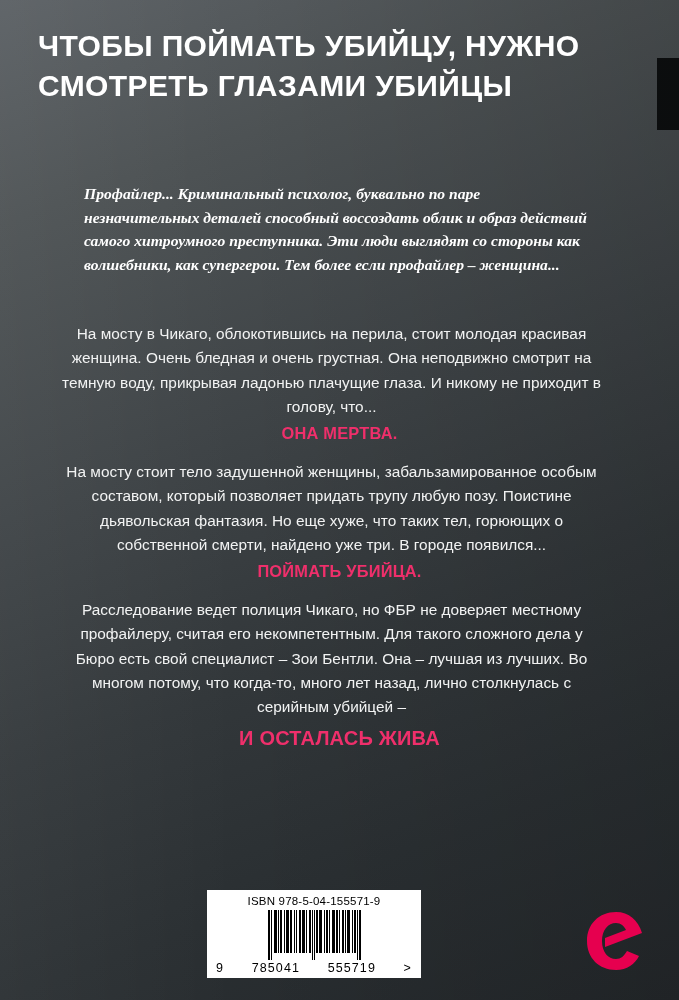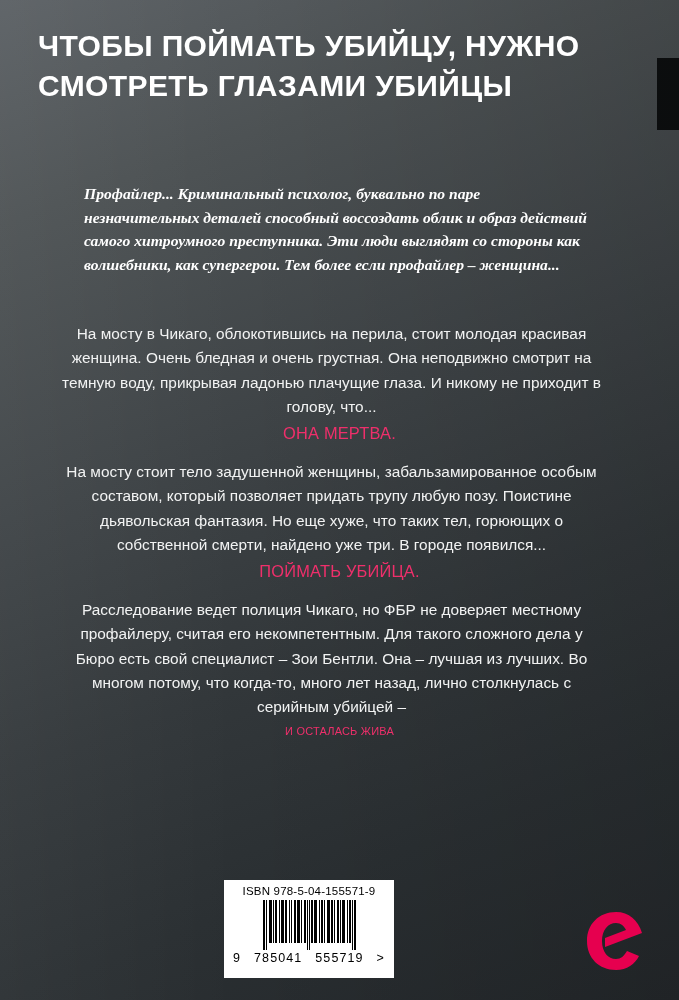--- a/index.html
+++ b/index.html
@@ -82,49 +82,49 @@
     color: #f2f3f3;
     font-size: 15.4px;
     line-height: 1.58;
     text-align: center;
     margin: 0 16px 6px 0;
   }
   .para.tight { margin-bottom: 2px; }
 
   .accent {
     color: #ef2f6b;
-    font-weight: normal;
+    font-weight: bold;
     font-size: 16.4px;
     line-height: 1.5;
     text-align: center;
     margin: 2px 0 14px 0;
     letter-spacing: 0.2px;
   }
   .accent.small {
-    font-size: 11px;
+    font-size: 20px;
     margin-top: 4px;
     margin-bottom: 0;
   }
 
   
   .barcode-area {
     position: absolute;
     left: 0;
     right: 0;
     bottom: 0;
     height: 118px;
     z-index: 4;
   }
   .barcode-box {
     position: absolute;
-    left: 224px;
+    left: 207px;
     bottom: 22px;
-    width: 170px;
+    width: 214px;
     background: #ffffff;
-    padding: 5px 7px 13px 7px;
+    padding: 5px 7px 3px 7px;
     box-sizing: border-box;
     text-align: center;
   }
   .isbn-text {
     font-family: "Liberation Sans", sans-serif;
     font-size: 11.5px;
     color: #000000;
     letter-spacing: 0.2px;
     margin-bottom: 3px;
   }

